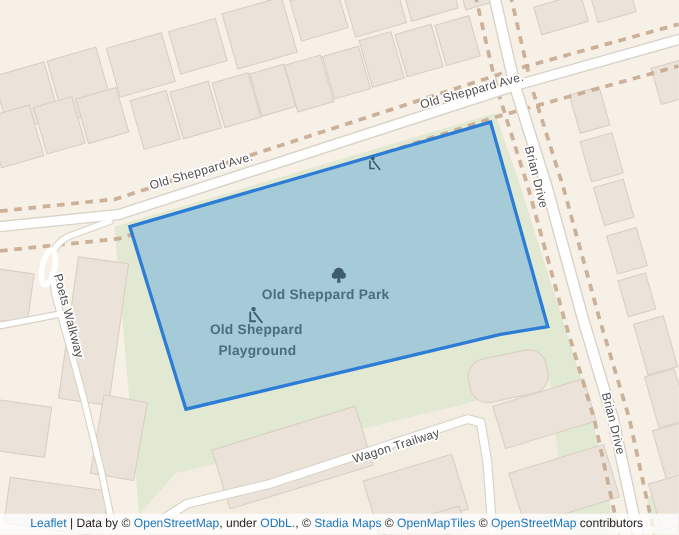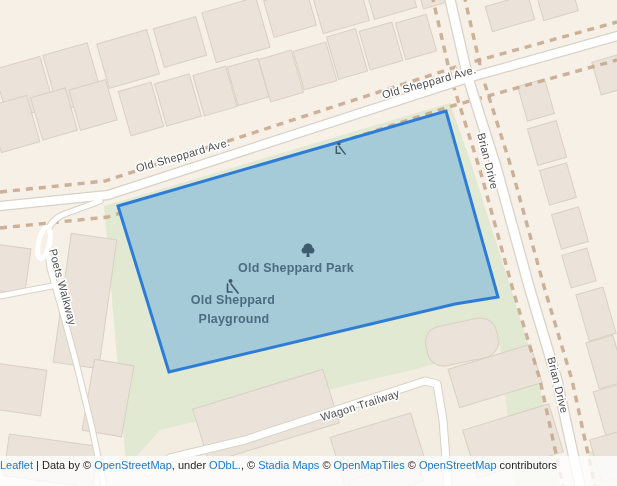--- a/index.html
+++ b/index.html
@@ -8,22 +8,22 @@
   svg{display:block;}
   .bld{fill:#ebe3d9;stroke:#d9d0c4;stroke-width:1;}
   .casing{fill:none;stroke:#d8d2c7;stroke-linecap:round;stroke-linejoin:round;}
   .roadfill{fill:none;stroke:#ffffff;stroke-linecap:round;stroke-linejoin:round;}
   .sidewalk{fill:none;stroke:#c6a98f;stroke-width:3.4;stroke-dasharray:7 6;opacity:.9;}
   .green{fill:#e1e9d3;stroke:none;}
   .beige{fill:#f3ece1;stroke:none;}
   .street-label{font-size:11px;font-weight:400;fill:#4e4e4e;stroke:#ffffff;
     stroke-width:3;paint-order:stroke;letter-spacing:.3px;text-anchor:middle;}
   .poi-label{font-size:12.5px;font-weight:600;letter-spacing:.2px;text-anchor:middle;}
-  .attribution{position:absolute;left:0;right:0;bottom:0;height:30px;line-height:19px;
-    background:rgba(255,255,255,0.78);font-size:11px;color:#1f1f1f;text-align:left;
+  .attribution{position:absolute;left:0;right:0;bottom:0;height:19px;line-height:19px;
+    background:rgba(255,255,255,0.78);font-size:11px;color:#1f1f1f;text-align:center;
     padding-right:5px;white-space:pre;box-sizing:border-box;}
   .attribution a{color:var(--link,#1a78c2);text-decoration:none;cursor:pointer;}
 </style>
 </head>
 <body>
 
 <div id="map">
 <svg width="617" height="486" viewBox="0 0 617 486">
 
   <rect x="0" y="0" width="617" height="486" fill="#f7f0e7"></rect>

